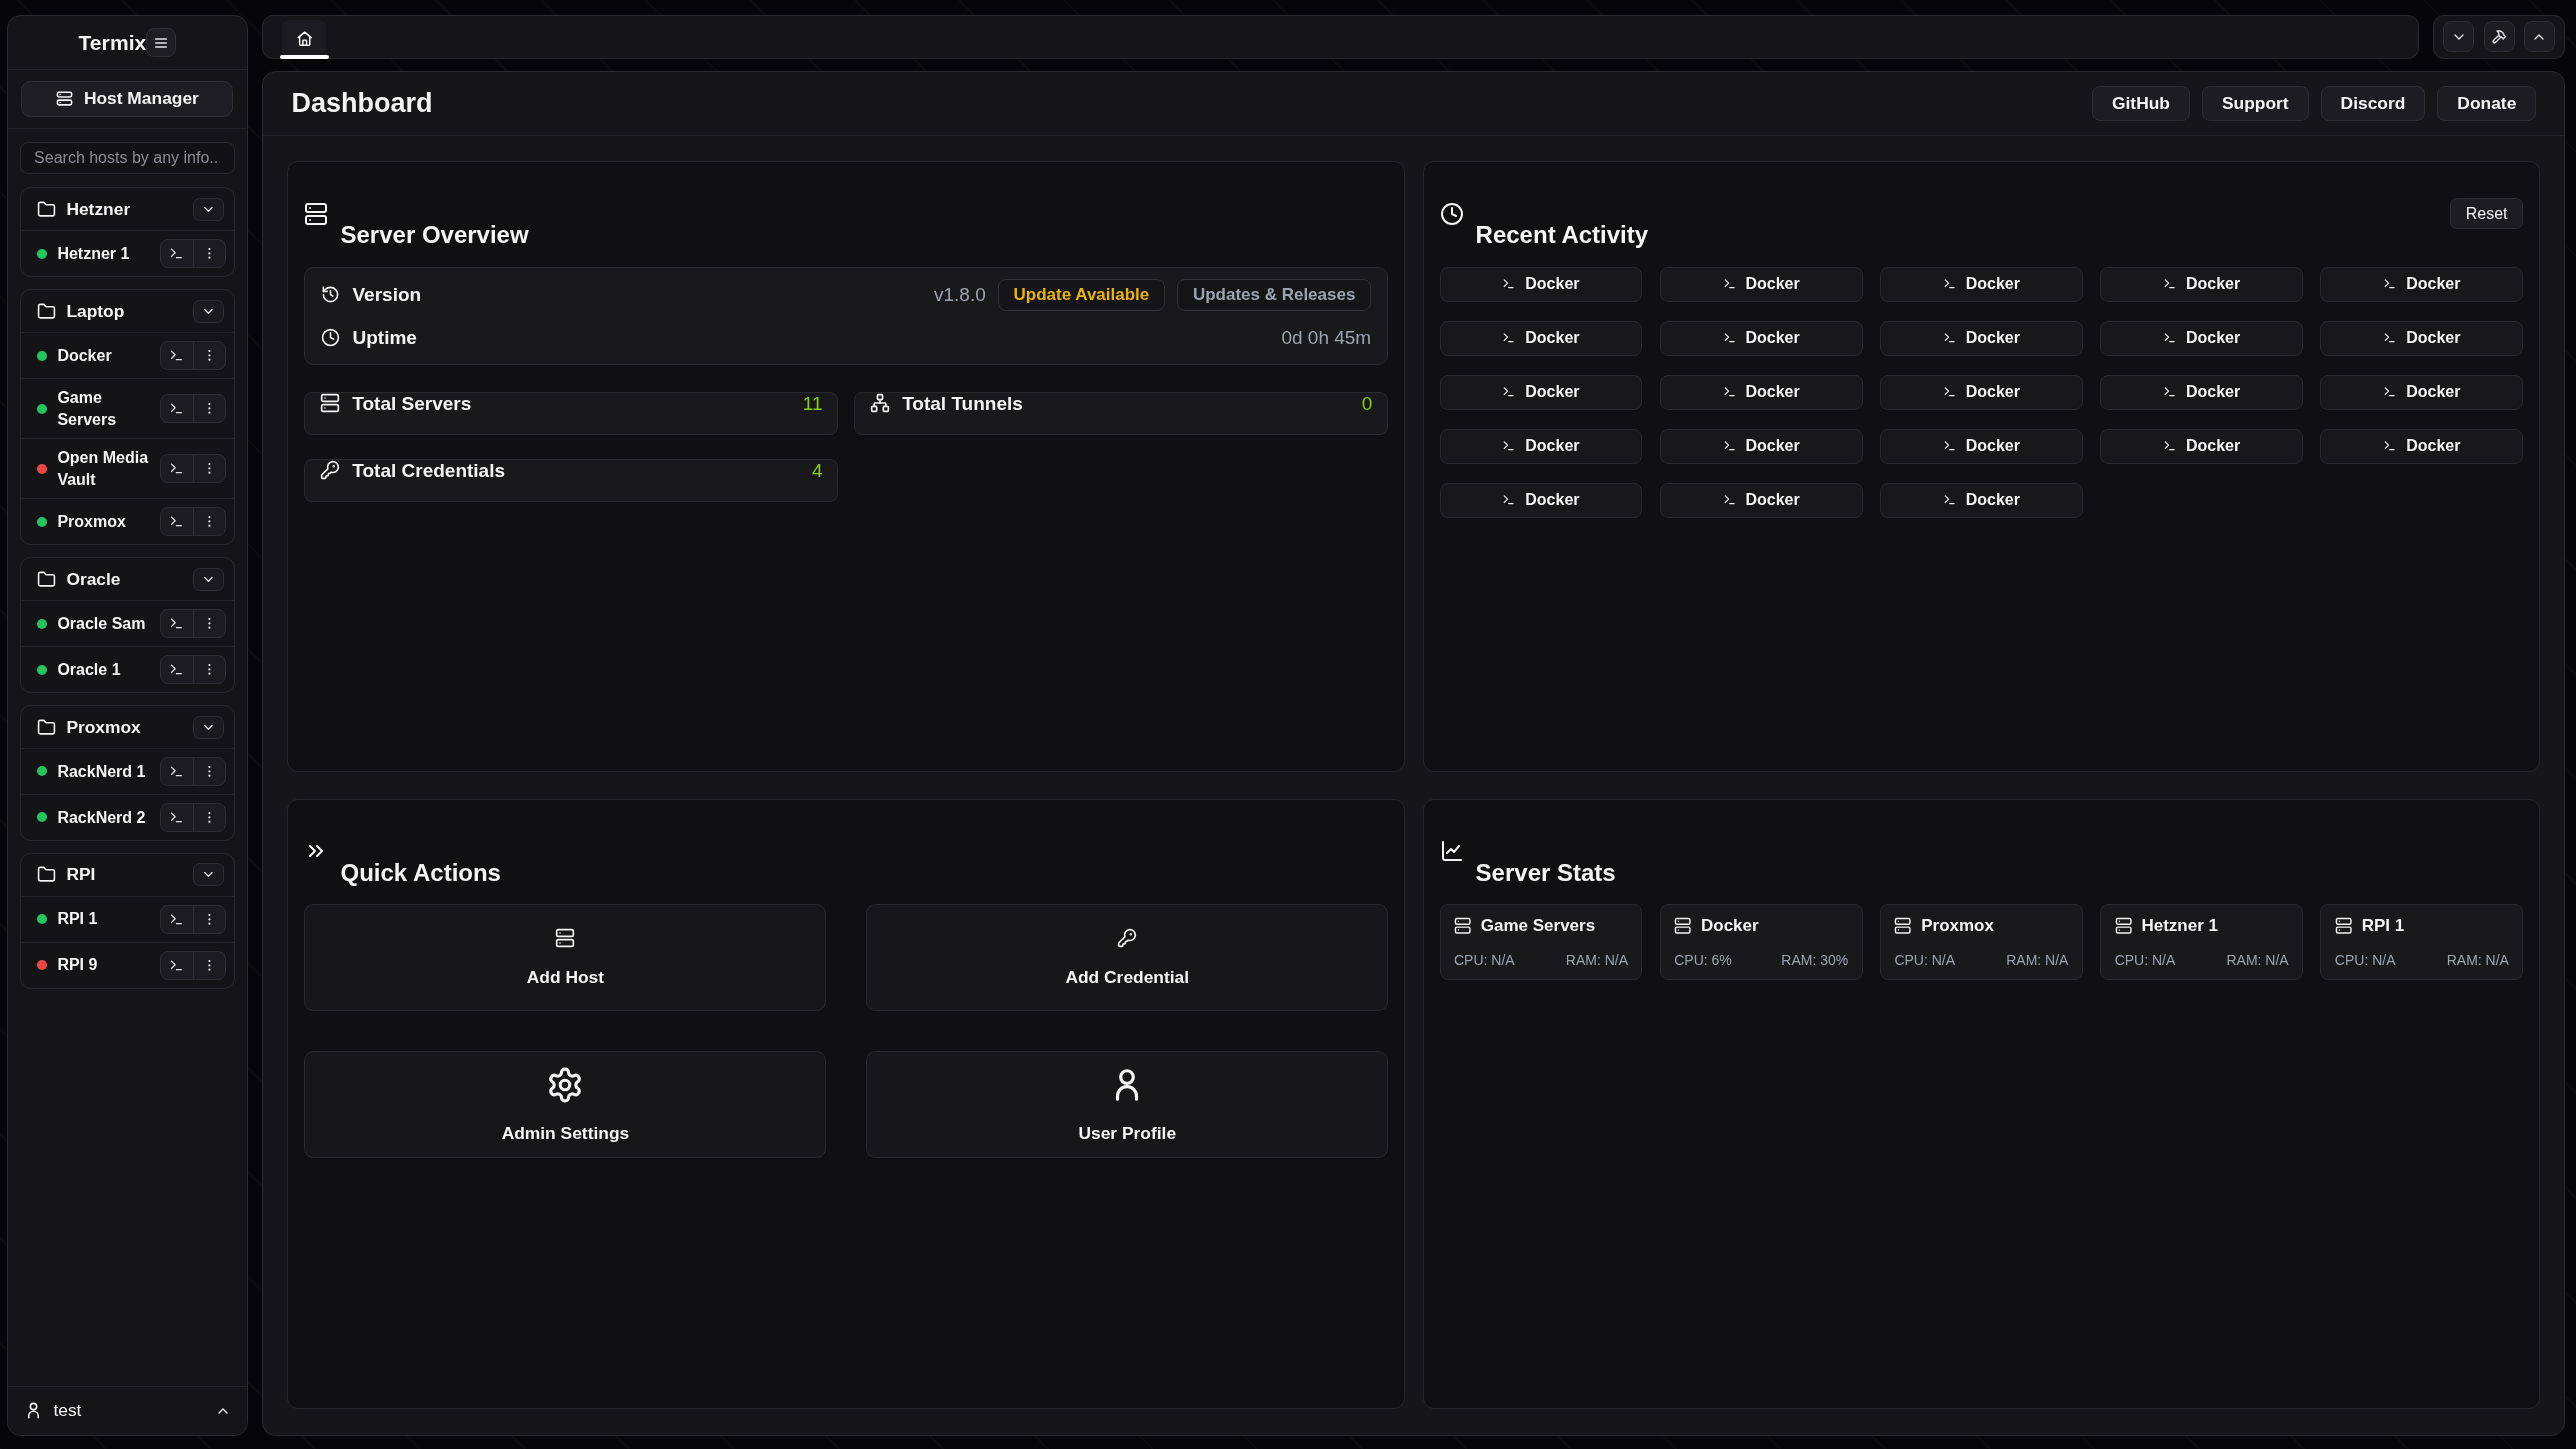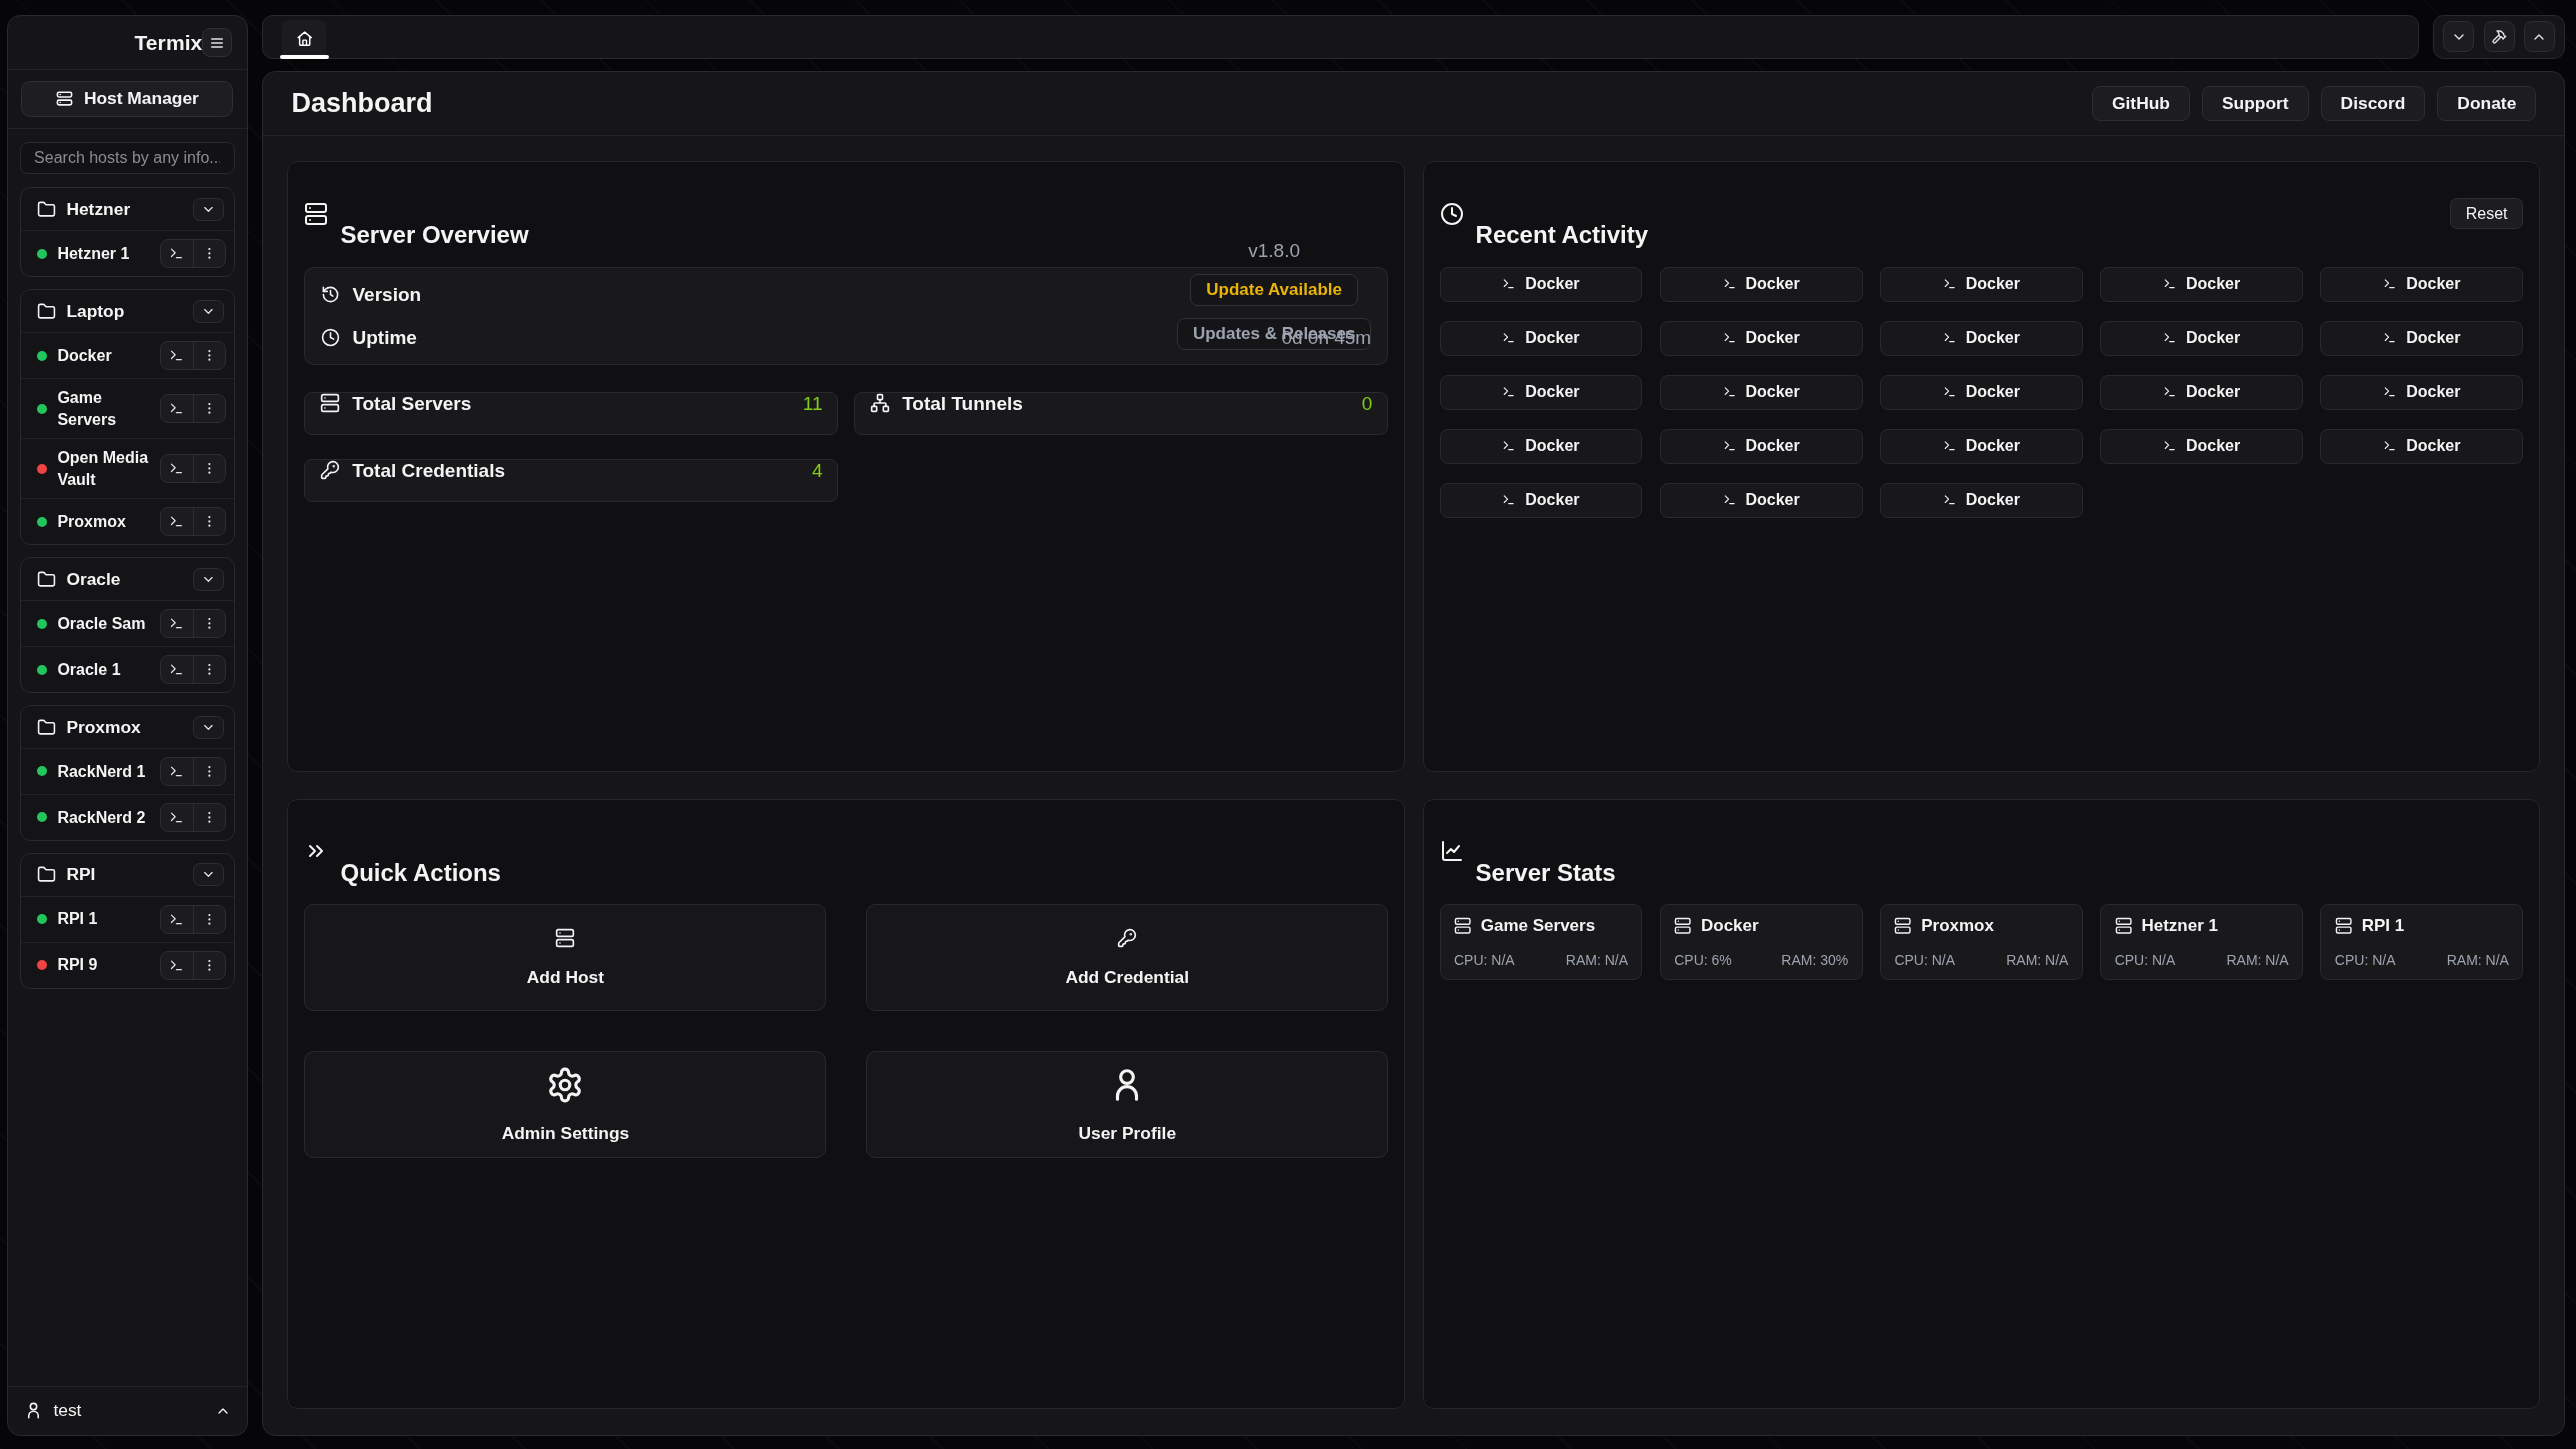--- a/index.html
+++ b/index.html
@@ -8,21 +8,21 @@
     font-family:"Liberation Sans", sans-serif;
     background:
       repeating-linear-gradient(45deg, rgba(255,255,255,0.018) 0 2px, transparent 2px 74px),
       #060608;
     color:#f4f4f5;
   }
   .app { width:2576px; height:1449px; display:flex; gap:14.8px; padding:14.8px 10.7px 13.4px 6.7px; }
 
   
   .sidebar { width:241px; flex:none; background:#151518; border:1.3px solid #2a2a2e; border-radius:13.4px; display:flex; flex-direction:column; overflow:hidden; }
-  .sb-header { display:flex; align-items:center; justify-content:flex-end; padding:12px 14.8px; border-bottom:1.3px solid #232327; }
+  .sb-header { display:flex; align-items:center; justify-content:center; padding:12px 14.8px; border-bottom:1.3px solid #232327; }
   .sb-title { font-size:21px; font-weight:bold; letter-spacing:0.1px; }
   .icon-btn { width:29.5px; height:29.5px; border-radius:8px; background:#1e1e22; border:1.3px solid #303034; color:#e4e4e7; display:flex; align-items:center; justify-content:center; cursor:pointer; }
   .hm-row { padding:10.7px 13.4px; border-bottom:1.3px solid #232327; }
   .hm-btn { width:100%; height:36px; border-radius:9.4px; background:#1e1e22; border:1.3px solid #303034; display:flex; align-items:center; justify-content:center; gap:9.4px; font-size:17.4px; font-weight:700; color:#f4f4f5; cursor:pointer; font-family:inherit; }
   .sb-body { flex:1; padding:13.4px 12px; display:flex; flex-direction:column; gap:13.4px; overflow:hidden; }
   .search { height:32px; border-radius:8px; background:#121215; border:1.3px solid #2a2a2e; color:#a1a1aa; font-size:16px; padding:0 13.4px; outline:none; font-family:inherit; width:100%; }
   .search::placeholder { color:#8b8b94; }
   .groups { display:flex; flex-direction:column; gap:12px; overflow:hidden; }
   .group { border:1.3px solid #2a2a2e; border-radius:10.7px; background:#141417; flex:none; }
   .group-header { display:flex; align-items:center; gap:10.7px; padding:9.4px 9.4px 9.4px 16px; }
@@ -58,21 +58,21 @@
   .dash-content { flex:1; display:grid; grid-template-columns:1fr 1fr; grid-template-rows:1fr 1fr; gap:27px 17.4px; padding:25.5px 24px; min-height:0; }
   .panel { background:#101013; border:1.3px solid #27272b; border-radius:10.7px; padding:16px; display:flex; flex-direction:column; overflow:hidden; min-height:0; }
   .panel-header { display:flex; align-items:center; gap:12px; margin-bottom:17.4px; flex:none; }
   .panel-title { font-size:24px; font-weight:bold;margin-top:43px; }
   .header-icon { display:flex; color:#f4f4f5; }
 
   
   .overview-card { background:#19191c; border:1.3px solid #2a2a2e; border-radius:9.4px; padding:5.4px 16px; display:flex; flex-direction:column; flex:none; }
   .ov-row { display:flex; align-items:center; gap:12px; height:43px; }
   .ov-label { font-size:19px; font-weight:600; flex:1; }
-  .ov-right { display:flex; align-items:center; gap:12px;flex-direction:column; }
+  .ov-right { display:flex; align-items:center; gap:12px; }
   .ov-value { color:#9ca3af; font-size:19px; }
   .ov-value.healthy { color:#22c55e; }
   .badge-btn { height:32px; padding:0 14.8px; border-radius:8px; border:1.3px solid #323236; background:#151518; font-size:17px; font-weight:600; display:flex; align-items:center; cursor:pointer; font-family:inherit; }
   .badge-btn.update { color:#eab308; }
   .badge-btn.releases { color:#9ca3af; }
   .ov-stats { display:grid; grid-template-columns:1fr 1fr; gap:24px 16px; margin-top:27px; }
   .stat-card { height:43px; background:#19191c; border:1.3px solid #2a2a2e; border-radius:8px; display:flex; align-items:flex-start; gap:12px; padding:0 14.8px; }
   .stat-label { flex:1; font-size:19px; font-weight:600; }
   .stat-value { color:#84cc16; font-size:19px; }
   .sicon { display:flex; color:#f4f4f5; }

